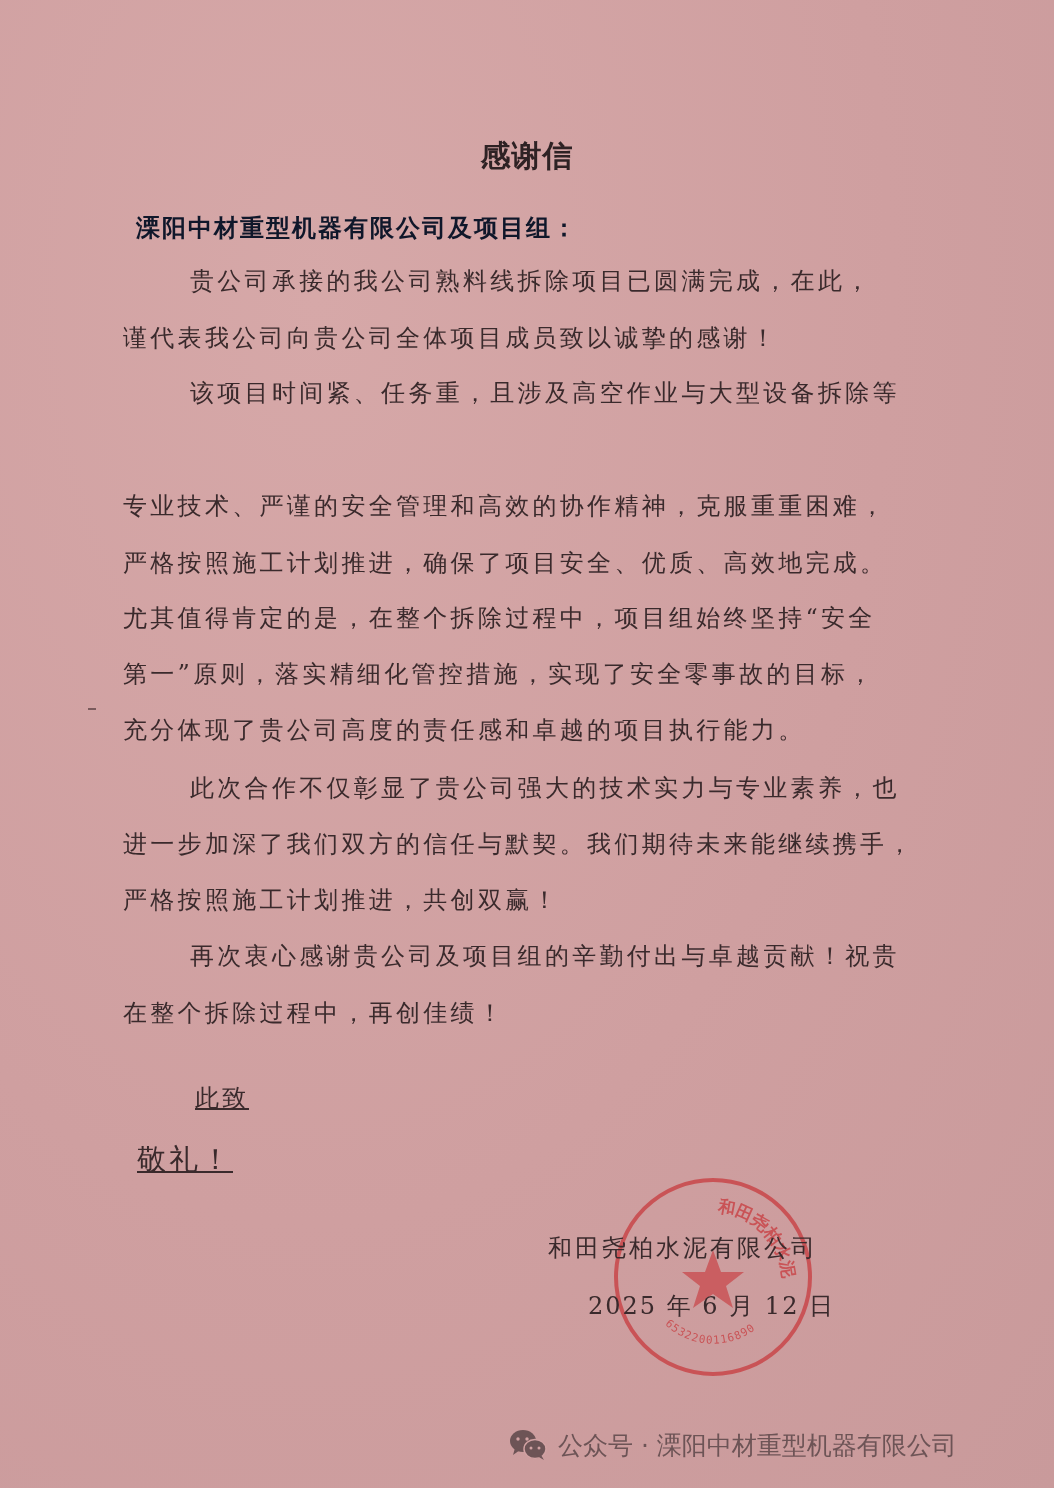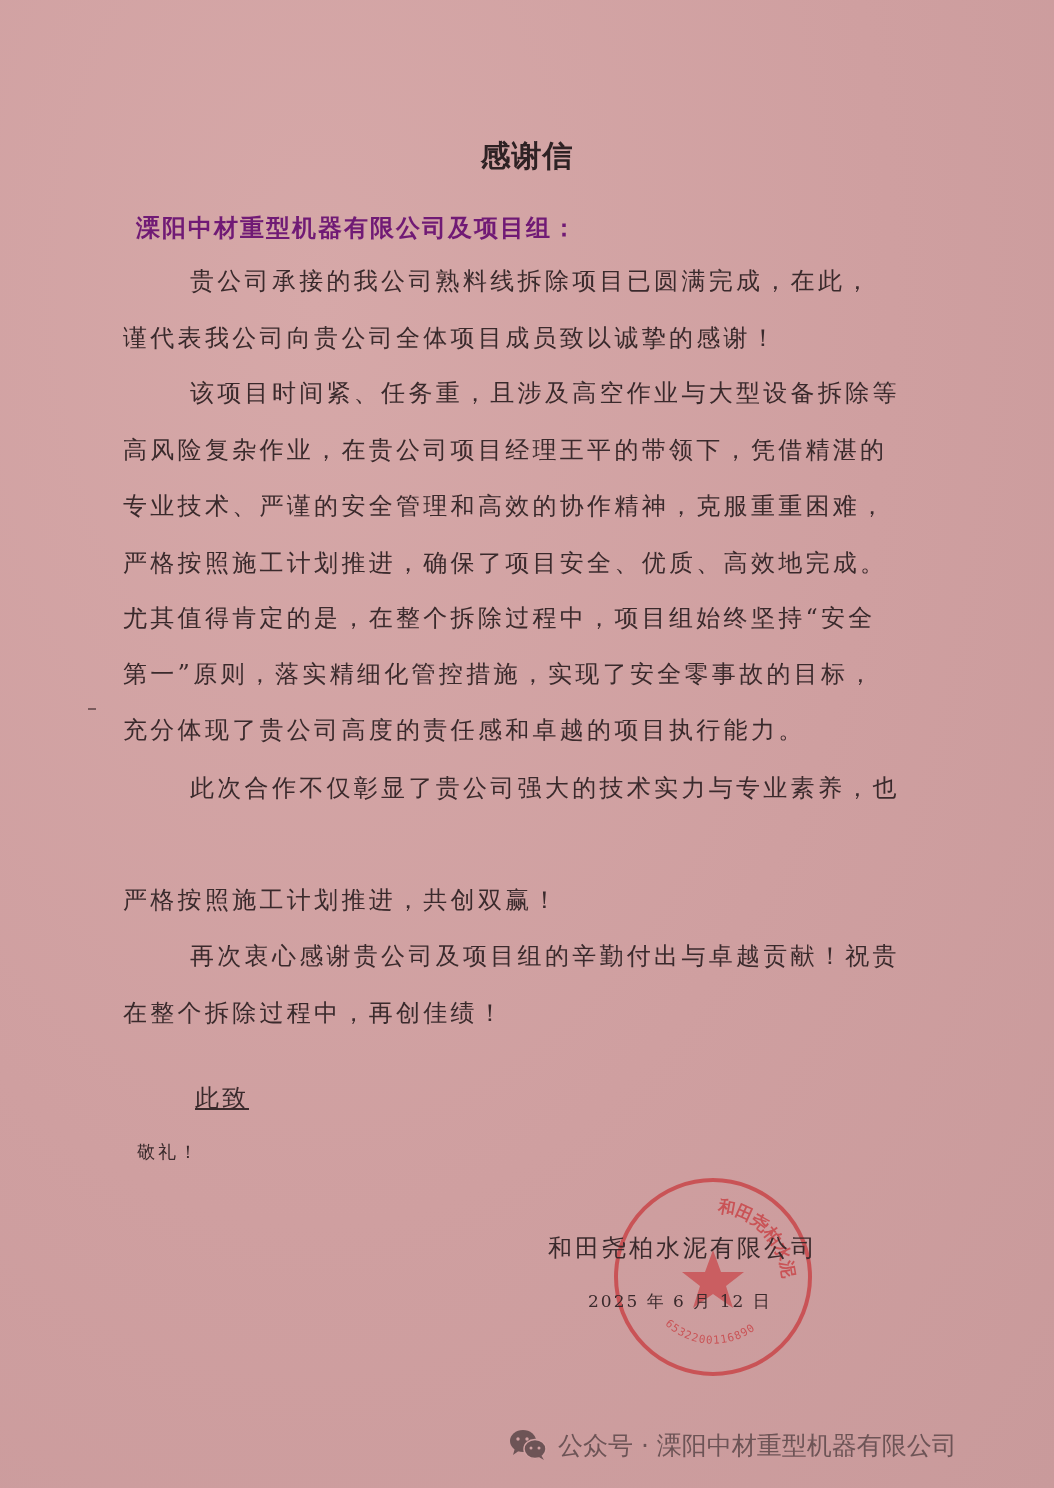--- a/index.html
+++ b/index.html
@@ -11,31 +11,31 @@
     color: #3a2a2c;
   }
   .page { position: absolute; left: 0; top: 0; width: 962px; height: 1488px; }
   .title {
     position: absolute; left: 0; width: 1054px; top: 136px; text-align: center;
     font-family: "DejaVu Sans", "Liberation Sans", sans-serif;
     font-weight: bold; font-size: 30px; color: #2e2224; letter-spacing: 1px;
   }
   .salutation {
     position: absolute; left: 136px; top: 212px;
-    font-size: 24px; font-weight: bold; color: #701a75; letter-spacing: 2px;
+    font-size: 24px; font-weight: bold; color: #0f172a; letter-spacing: 2px;
   }
   .line {
     position: absolute; left: 123px; font-size: 24px; color: #3a2a2c;
     white-space: nowrap; letter-spacing: 3.3px;
   }
   .line.indent { left: 190px; font-family: Liberation Serif, serif; }
   .closing1 { position: absolute; left: 195px; top: 1082px; font-size: 24px; letter-spacing: 3px; text-decoration: underline; }
-  .closing2 { position: absolute; left: 137px; top: 1140px; font-size: 18px; letter-spacing: 3px; }
+  .closing2 { position: absolute; left: 137px; top: 1140px; font-size: 29px; letter-spacing: 3px; text-decoration: underline; }
   .sign-company { position: absolute; left: 548px; top: 1232px; font-size: 24px; letter-spacing: 3px; color: #3a2a2c; z-index: 3; }
-  .sign-date { position: absolute; left: 588px; top: 1290px; font-size: 17px; letter-spacing: 2px; color: #3a2a2c; z-index: 3; }
+  .sign-date { position: absolute; left: 588px; top: 1290px; font-size: 24px; letter-spacing: 2px; color: #3a2a2c; z-index: 3; }
   .stamp {
     position: absolute; left: 614px; top: 1178px; width: 198px; height: 198px;
     border-radius: 50%; border: 4px solid #c9474a; box-sizing: border-box; z-index: 2;
     opacity: 0.85;
   }
   .stamp svg { position: absolute; left: 0; top: 0; }
   .watermark {
     position: absolute; left: 508px; top: 1428px; display: flex; align-items: center;
     font-family: "DejaVu Sans", "Liberation Sans", sans-serif;
     font-size: 25px; color: #6d5456;
@@ -46,27 +46,27 @@
 </head>
 <body>
 
 <div class="page">
   <div class="title">感谢信</div>
   <div class="salutation">溧阳中材重型机器有限公司及项目组：</div>
 
   <div class="line indent" style="top:265px">贵公司承接的我公司熟料线拆除项目已圆满完成，在此，</div>
   <div class="line" style="top:322px">谨代表我公司向贵公司全体项目成员致以诚挚的感谢！</div>
   <div class="line indent" style="top:377px">该项目时间紧、任务重，且涉及高空作业与大型设备拆除等</div>
-  <div class="line" style="top:434px">高风险复杂作业，在贵公司项目经理王平的带领下，凭借精湛的</div>
   <div class="line" style="top:490px">专业技术、严谨的安全管理和高效的协作精神，克服重重困难，</div>
   <div class="line" style="top:547px">严格按照施工计划推进，确保了项目安全、优质、高效地完成。</div>
   <div class="line" style="top:602px">尤其值得肯定的是，在整个拆除过程中，项目组始终坚持“安全</div>
   <div class="line" style="top:658px">第一”原则，落实精细化管控措施，实现了安全零事故的目标，</div>
   <div class="line indent" style="top:772px">此次合作不仅彰显了贵公司强大的技术实力与专业素养，也</div>
   <div class="line" style="top:714px">充分体现了贵公司高度的责任感和卓越的项目执行能力。</div>
+  <div class="line" style="top:828px">进一步加深了我们双方的信任与默契。我们期待未来能继续携手，</div>
   <div class="line" style="top:884px">严格按照施工计划推进，共创双赢！</div>
   <div class="line indent" style="top:940px">再次衷心感谢贵公司及项目组的辛勤付出与卓越贡献！祝贵</div>
   <div class="line" style="top:997px">在整个拆除过程中，再创佳绩！</div>
 
   <div class="mark"></div>
 
   <div class="closing1">此致</div>
   <div class="closing2">敬礼！</div>
 
   <div class="stamp">

